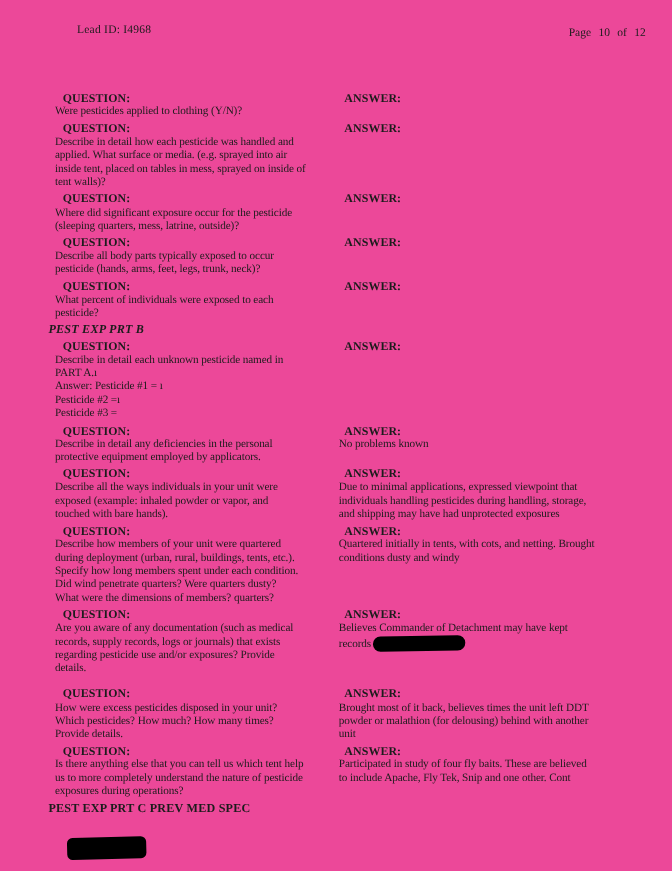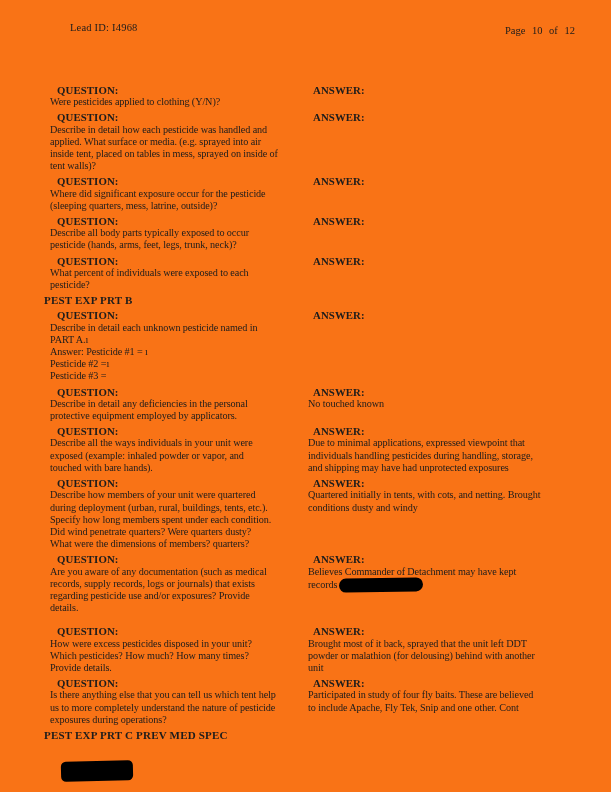--- a/index.html
+++ b/index.html
@@ -1,43 +1,44 @@
 <!DOCTYPE html>
 <html><head>
 <meta charset="utf-8">
 <style>
   html,body{margin:0;padding:0;background:#e8e8e8;}
   .page{
     position:relative;
     width:611px;height:792px;
-    background:#f97316;
+    background:#ec4899;
     margin:0 auto;
     font-family:"Liberation Serif","DejaVu Serif",serif;
     color:#1c1c1c;
     overflow:hidden;
   }
   .hdr-left{position:absolute;top:22px;left:70px;font-size:10.5px;letter-spacing:.2px;}
-  .hdr-right{position:absolute;top:25px;right:36px;font-size:10.5px;word-spacing:4px;}
+  .hdr-right{position:absolute;top:25px;right:24px;font-size:10.5px;word-spacing:4px;}
   .content{position:absolute;top:84px;left:50px;width:530px;}
   .row{display:grid;grid-template-columns:258px 1fr;margin-bottom:3px;}
   .row.gap-lg{margin-bottom:11px;}
   .qcell,.acell{min-width:0;}
   .q-label,.a-label{
     font-weight:700;font-size:10.8px;line-height:12.2px;letter-spacing:.1px;
   }
   .q-label{margin-left:7px;}
   .a-label{margin-left:5px;}
   .q-text,.a-text{
     font-size:10.2px;line-height:12.2px;letter-spacing:-0.1px;
     white-space:pre-line;
   }
   .a-text{padding-right:4px;}
   .section-header{
     font-weight:700;font-size:11px;line-height:12.2px;letter-spacing:.2px;
     margin:2px 0 3px -6px;
+    font-style:italic;
   }
   .footer-header{
     font-weight:700;font-size:11px;line-height:12.2px;letter-spacing:.2px;
     margin-left:-6px;margin-top:3px;
   }
   .redact-inline{
     display:inline-block;width:84px;height:14px;background:#000;
     border-radius:7px;vertical-align:-4px;margin-left:2px;
     transform:rotate(-1deg);
   }
@@ -152,21 +153,21 @@
   <div>
 
     <div class="row">
       <div class="qcell">
         <div class="q-label">QUESTION:</div>
         <div class="q-text">Describe in detail any deficiencies in the personal
 protective equipment employed by applicators.</div>
       </div>
       <div class="acell">
         <div class="a-label">ANSWER:</div>
-        <div class="a-text"><span>No touched known</span></div>
+        <div class="a-text"><span>No problems known</span></div>
       </div>
     </div>
   </div>
 
   <div>
 
     <div class="row">
       <div class="qcell">
         <div class="q-label">QUESTION:</div>
         <div class="q-text">Describe all the ways individuals in your unit were
@@ -223,21 +224,21 @@
 
     <div class="row">
       <div class="qcell">
         <div class="q-label">QUESTION:</div>
         <div class="q-text">How were excess pesticides disposed in your unit?
 Which pesticides?  How much?  How many times?
 Provide details.</div>
       </div>
       <div class="acell">
         <div class="a-label">ANSWER:</div>
-        <div class="a-text"><span>Brought most of it back, sprayed that the unit left DDT
+        <div class="a-text"><span>Brought most of it back, believes times the unit left DDT
 powder or malathion (for delousing) behind with another
 unit</span></div>
       </div>
     </div>
   </div>
 
   <div>
 
     <div class="row">
       <div class="qcell">

